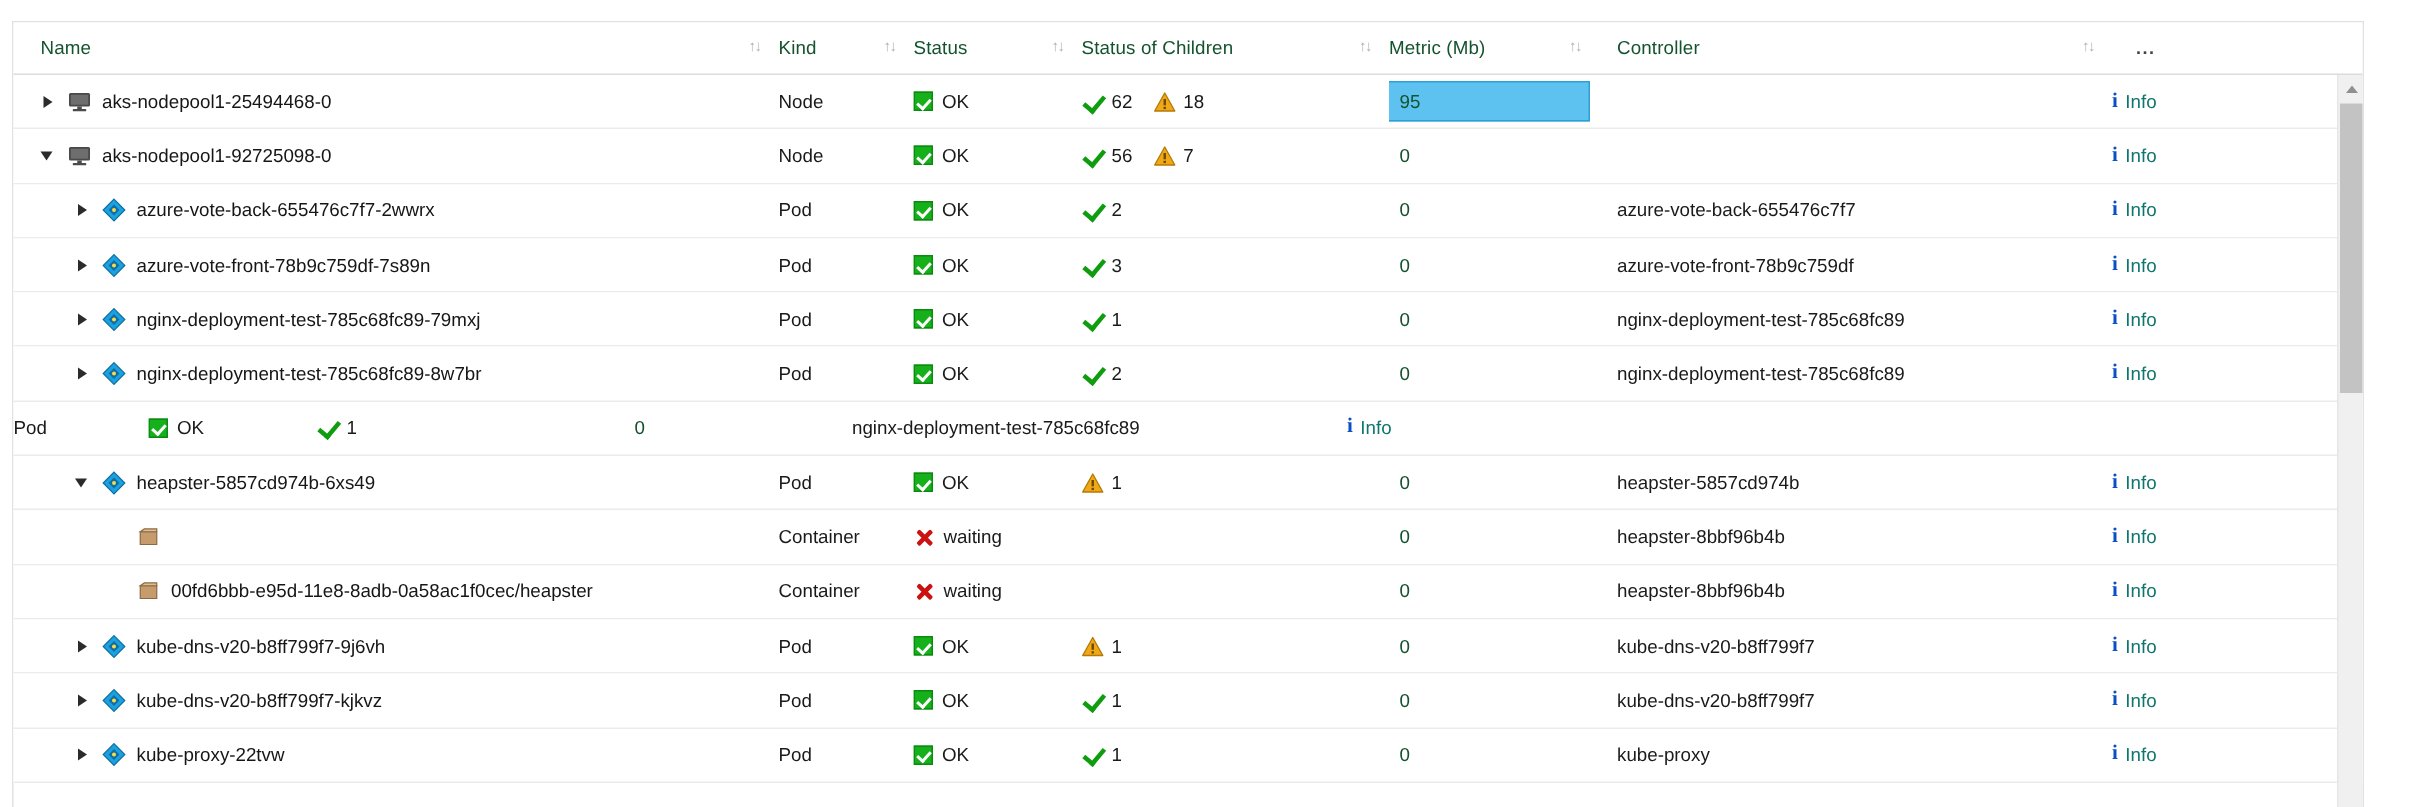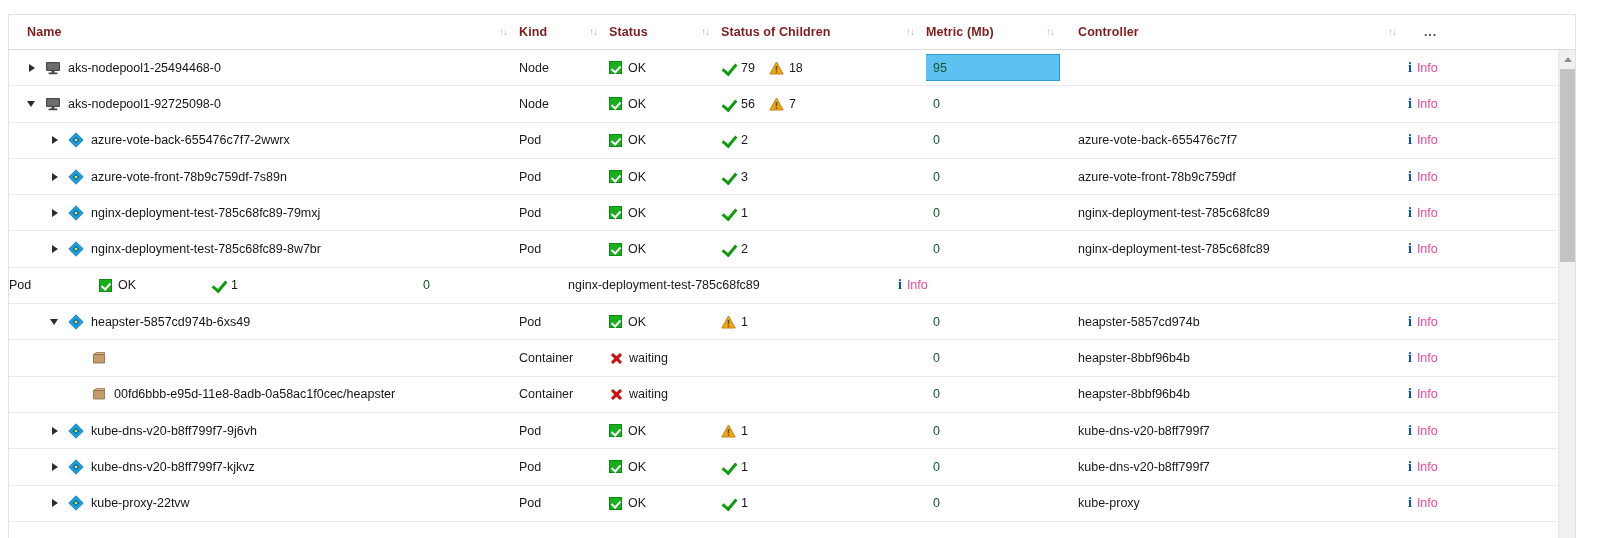--- a/index.html
+++ b/index.html
@@ -35,22 +35,22 @@
   }
   .hdr-cell {
     display: flex;
     align-items: center;
     height: 100%;
     box-sizing: border-box;
     position: relative;
   }
   .hdr-label {
     font-size: 12.5px;
-    font-weight: bold;
-    color: #7f1d1d;
+    font-weight: normal;
+    color: #14532d;
     white-space: nowrap;
     letter-spacing: 0.1px;
   }
   .sort-ico {
     margin-left: auto;
     margin-right: 12px;
     font-size: 10px;
     color: #b3b3b3;
     line-height: 1;
     letter-spacing: -1px;
@@ -232,21 +232,21 @@
     font-family: "Liberation Serif", serif;
     font-weight: bold;
     font-style: normal;
     font-size: 14px;
     color: #0b4fc4;
     margin-right: 5px;
     line-height: 1;
   }
   .info-txt {
     font-size: 12.5px;
-    color: #ec4899;
+    color: #0f766e;
   }
 
   
   #vscroll {
     position: absolute;
     right: 0px;
     top: 35px;
     width: 17px;
     bottom: 0;
     background: #f0f0f0;
@@ -333,21 +333,21 @@
         <div class="cell c-kind">
           <span class="txt">Node</span>
         </div>
         <div class="cell c-status">
           <span class="st-ok-box"></span>
           <span class="txt">OK</span>
         </div>
         <div class="cell c-children">
           <div class="children-inner">
             <span class="ck"></span>
-            <span class="cnt">79</span>
+            <span class="cnt">62</span>
             <span class="warn">
               <svg width="15" height="14" viewBox="0 0 15 14">
                 <polygon points="7.5,1 14.2,13 0.8,13" fill="#f0a816" stroke="#b47a08" stroke-width="0.9" stroke-linejoin="round"></polygon>
                 <rect x="6.7" y="5" width="1.6" height="4.2" fill="#6b4a03"></rect>
                 <rect x="6.7" y="10.2" width="1.6" height="1.5" fill="#6b4a03"></rect>
               </svg>
             </span>
             <span class="cnt">18</span>
           </div>
         </div>

